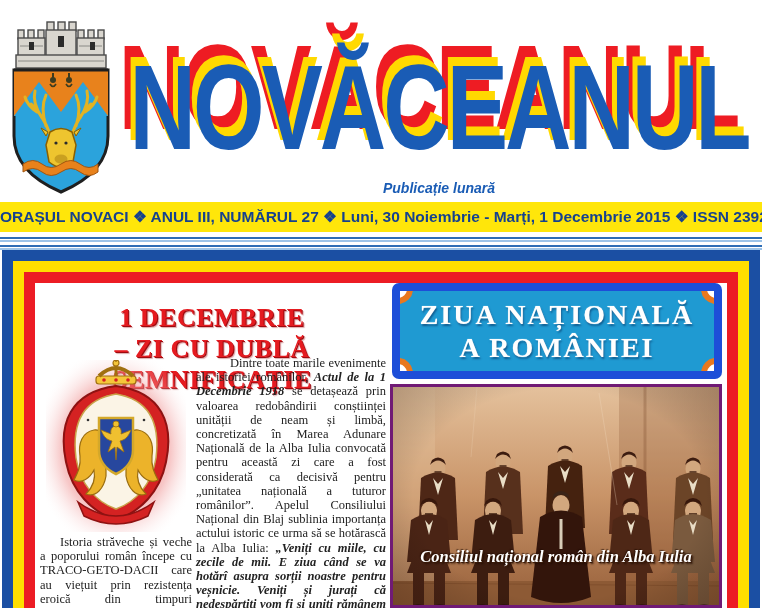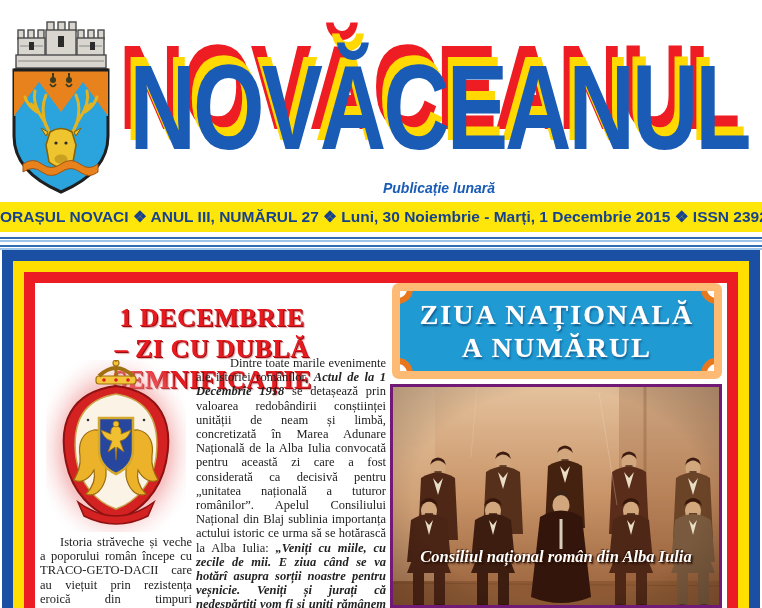--- a/index.html
+++ b/index.html
@@ -40,21 +40,21 @@
   .col1 { position:absolute; left:40px; top:360px; width:152px; }
   .royal-arms { display:block; margin:0 auto; width:140px; height:172px; }
   .body-text { font-size:12.5px; line-height:14.2px; text-align:justify; color:#222; }
   .col1 .body-text { margin-top:3px; text-indent:20px; }
   .col2 { position:absolute; left:196px; top:356px; width:190px; }
   .col2 .body-text { text-indent:34px; }
   .bi { font-weight:bold; font-style:italic; }
 
   
   .box-frame { position:absolute; left:392px; top:283px; width:330px; height:96px;
-    background:#fdba74; border-radius:7px; padding:8px; }
+    background:#1d4ed8; border-radius:7px; padding:8px; }
   .box-inner { position:relative; width:100%; height:100%; background:#1f9ad2;
     overflow:hidden; display:flex; flex-direction:column; justify-content:center; }
   .nick { position:absolute; width:30px; height:30px; background:#fff;
     border:6px solid #e8781e; border-radius:50%; }
   .nick.tl { left:-17px; top:-17px; } .nick.tr { right:-17px; top:-17px; }
   .nick.bl { left:-17px; bottom:-17px; } .nick.br { right:-17px; bottom:-17px; }
   .box-title { text-align:center; color:#fff; font-weight:bold; font-size:28px;
     line-height:33px; letter-spacing:2px;
     text-shadow:1px 2px 2px rgba(0,40,90,.55), 0 0 1px #d0eefc; }
 
@@ -211,21 +211,21 @@
     <p class="body-text"><span>Dintre toate marile evenimente ale istoriei românilor, </span><span class="bi">Actul de la 1 Decembrie 1918</span><span> se detașează prin valoarea redobândirii conștiinței unității de neam și limbă, concretizată în Marea Adunare Națională de la Alba Iulia convocată pentru această zi care a fost considerată ca decisivă pentru „unitatea națională a tuturor românilor”. Apelul Consiliului Național din Blaj sublinia importanța actului istoric ce urma să se hotărască la Alba Iulia: </span><span class="bi">„Veniți cu miile, cu zecile de mii. E ziua când se va hotărî asupra sorții noastre pentru veșnicie. Veniți și jurați că nedespărțiți vom fi și uniți rămânem de aici înainte cu frații noștri de pe cuprinsul pământului românesc, sub una și nedespărțită cârmuire”.</span></p>
   </div>
 
   <div class="box-frame">
     <div class="box-inner">
       <span class="nick tl"></span>
       <span class="nick tr"></span>
       <span class="nick bl"></span>
       <span class="nick br"></span>
       <div class="box-title">ZIUA NAȚIONALĂ</div>
-      <div class="box-title">A NUMĂRUL</div>
+      <div class="box-title">A ROMÂNIEI</div>
     </div>
   </div>
 
   <div class="photo">
     <svg viewBox="0 0 332 240" width="332" height="240" xmlns="http://www.w3.org/2000/svg">
       <defs>
         <linearGradient id="pbg" x1="0" y1="0" x2="0" y2="1">
           <stop offset="0" stop-color="#e4c19c"></stop>
           <stop offset="0.45" stop-color="#c99468"></stop>
           <stop offset="1" stop-color="#8d5531"></stop>

